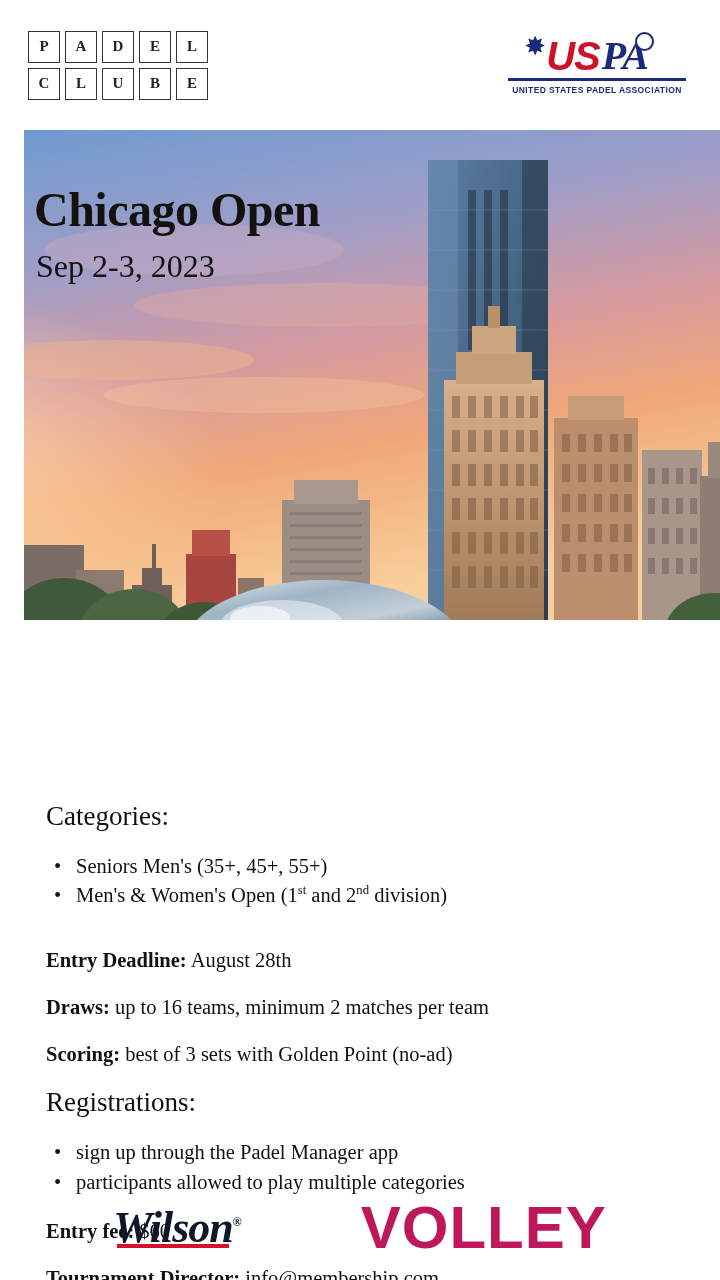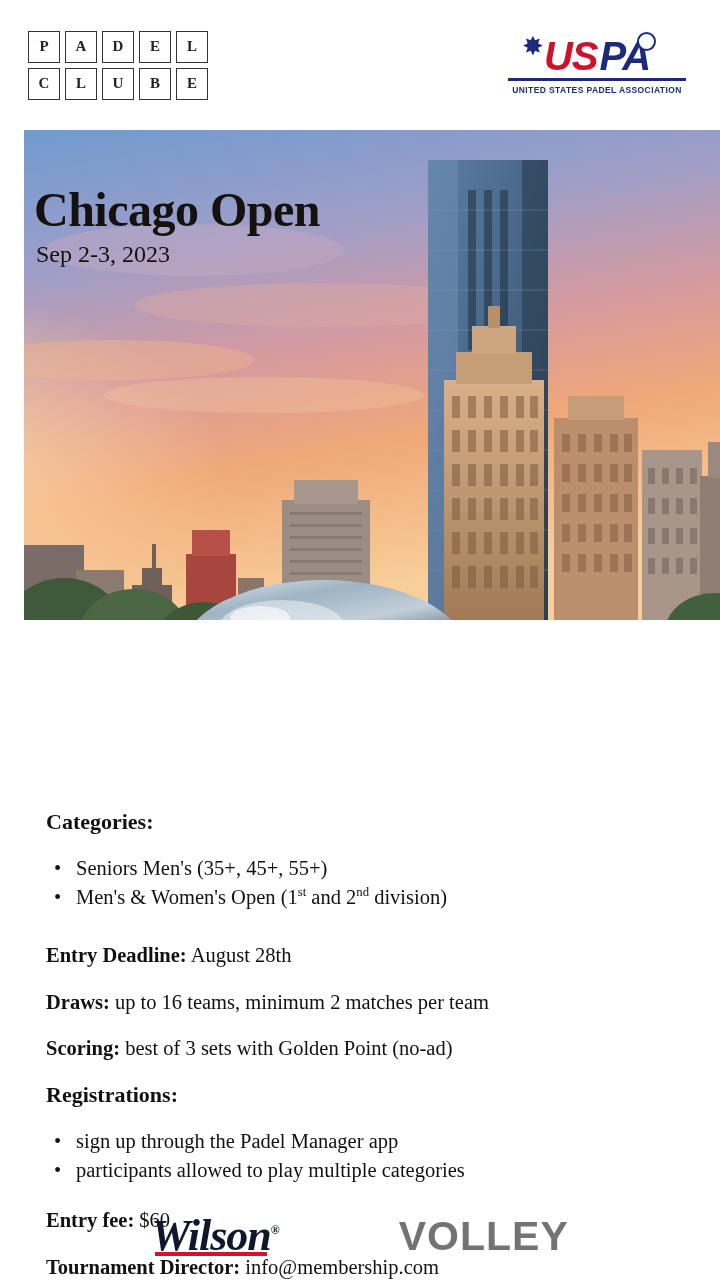--- a/index.html
+++ b/index.html
@@ -68,21 +68,21 @@
   .uspa-us {
     font-family: "Liberation Sans", sans-serif;
     font-style: italic;
     font-weight: 700;
     font-size: 40px;
     color: #d0112b;
     line-height: 1;
     letter-spacing: -1px;
   }
   .uspa-pa {
-    font-family: Liberation Sans, sans-serif;
+    font-family: Liberation Serif, serif;
     font-style: italic;
     font-weight: 700;
     font-size: 40px;
     color: #1b2a7a;
     line-height: 1;
     letter-spacing: -1px;
   }
   .uspa-sub {
     font-family: "Liberation Sans", sans-serif;
     font-size: 8.5px;
@@ -137,39 +137,39 @@
     font-family: "Liberation Serif", serif;
     font-weight: 700;
     font-size: 48px;
     color: #14110f;
     margin: 0;
     line-height: 1.05;
     letter-spacing: -0.5px;
   }
   .hero-date {
     font-family: "Liberation Serif", serif;
-    font-size: 24px;
+    font-size: 32px;
     color: #14110f;
-    margin: 6px 0 0 2px;
+    margin: 14px 0 0 2px;
     line-height: 1.1;
   }
 
   
   .content {
     padding: 32px 46px 0 46px;
     box-sizing: border-box;
   }
   .block {
     margin-bottom: 14px;
   }
   .sec-head {
-    font-weight: 700;
-    font-size: 22px;
+    font-weight: 400;
+    font-size: 27px;
     line-height: 1.25;
-    margin: 16px 0 2px 0;
+    margin: 8px 0 2px 0;
   }
   ul.bullets {
     list-style: none;
     margin: 18px 0 0 0;
     padding: 0;
   }
   ul.bullets li {
     font-size: 20.5px;
     line-height: 1.45;
     padding-left: 30px;
@@ -224,22 +224,22 @@
     background: #d6112b;
   }
   .wilson-reg {
     font-size: 12px;
     font-style: normal;
     vertical-align: super;
   }
   .volley {
     font-family: "Liberation Sans", sans-serif;
     font-weight: 700;
-    font-size: 41px;
-    color: #737373;
+    font-size: 60px;
+    color: #be185d;
     letter-spacing: 1px;
     line-height: 1;
   }
 </style>
 </head>
 <body>
 
 <div class="header">
 
   <div class="padel-logo">
@@ -505,21 +505,21 @@
 <div class="content">
 
   <div class="block">
     <div class="sec-head">Categories:</div>
     <ul class="bullets">
       <li>Seniors Men's (35+, 45+, 55+)</li>
       <li><span>Men's &amp; Women's Open (1</span><sup>st</sup><span> and 2</span><sup>nd</sup><span> division)</span></li>
     </ul>
   </div>
 
-  <p class="line" style="margin-top:28px;">
+  <p class="line" style="margin-top:35px;">
     <b>Entry Deadline:</b>
     <span>August 28th</span>
   </p>
 
   <p class="line">
     <b>Draws:</b>
     <span>up to 16 teams, minimum 2 matches per team</span>
   </p>
 
   <p class="line">

